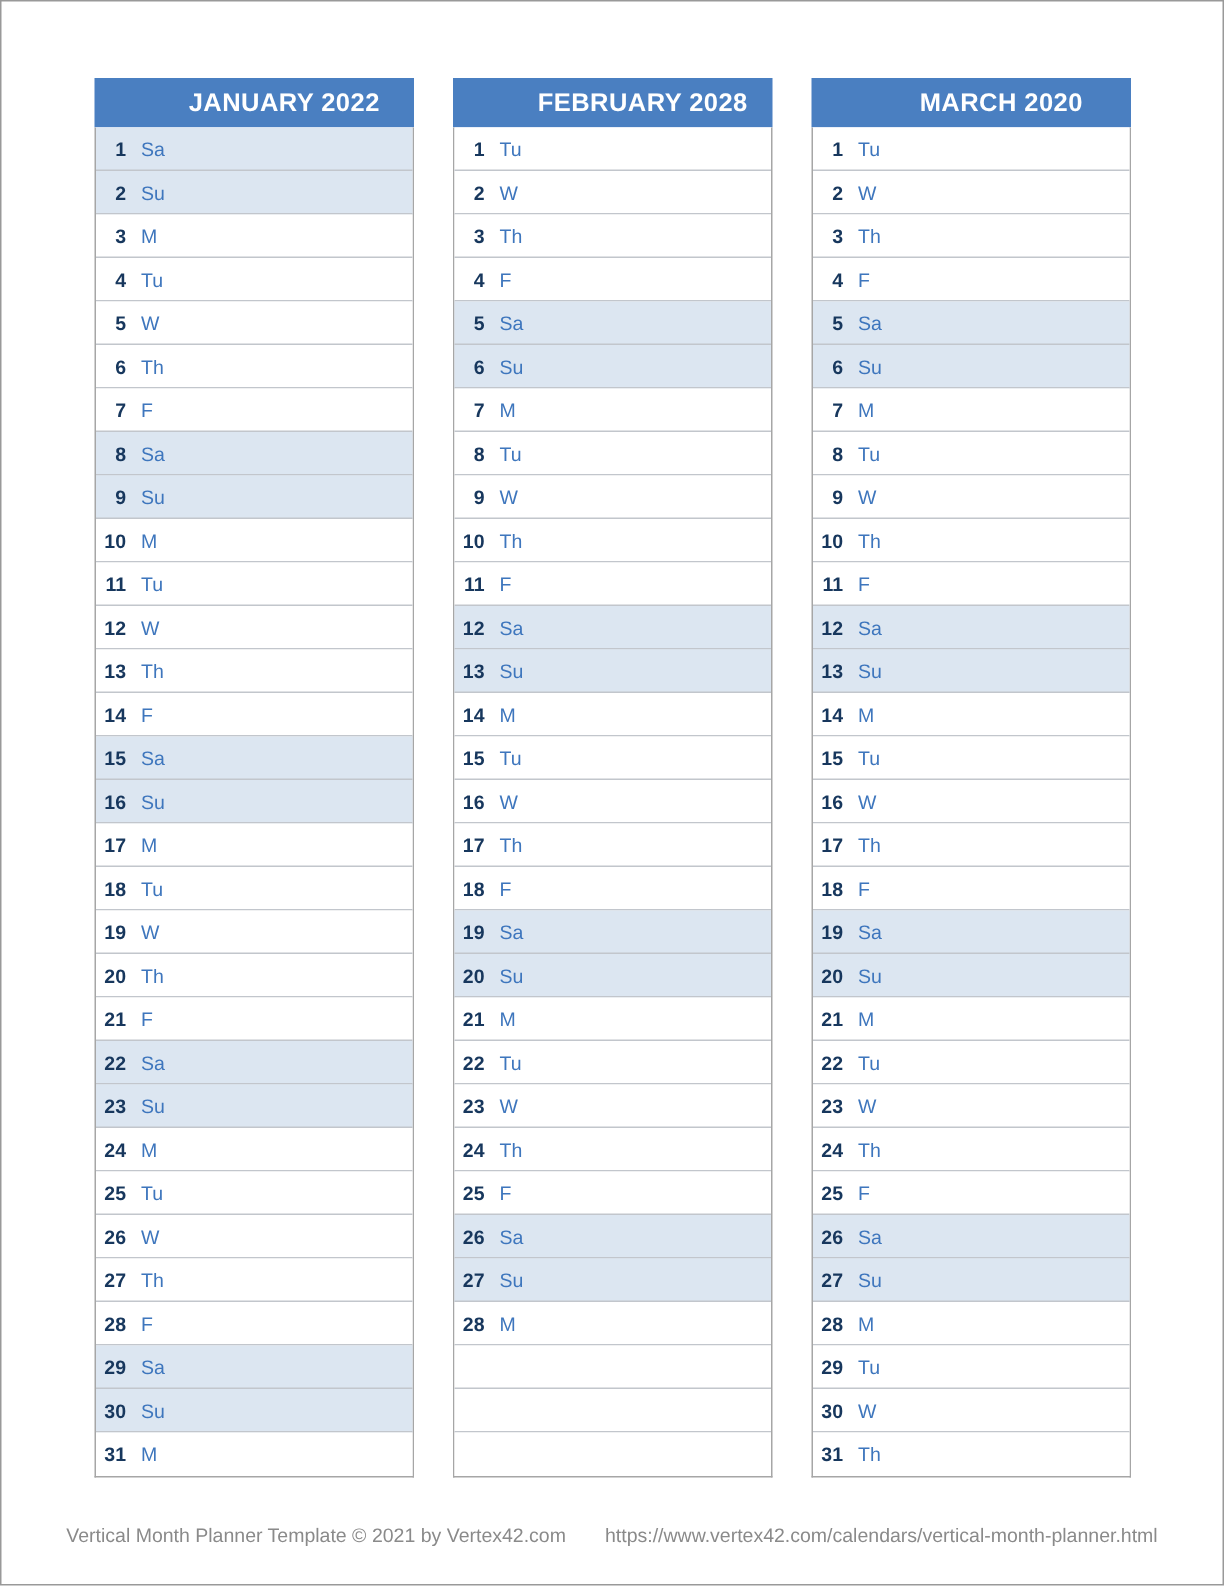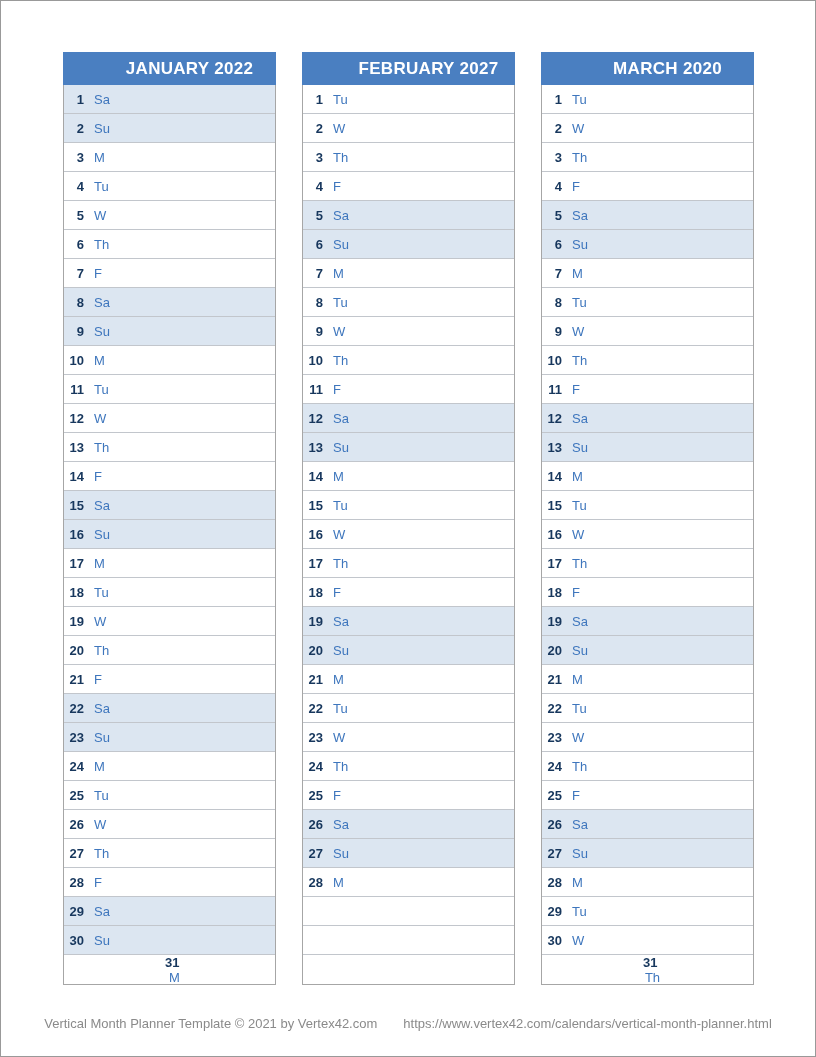--- a/index.html
+++ b/index.html
@@ -56,21 +56,21 @@
     border-top: none;
     background: #ffffff;
   }
   .row {
     height: 29px;
     border-bottom: 1px solid var(--row-border);
     display: flex;
     align-items: center;
     background: #ffffff;
   }
-  .row:last-child { border-bottom: none; flex-direction: column; }
+  .row:last-child { border-bottom: none; }
   .row.weekend { background: var(--weekend-bg); }
   .num {
     width: 20px;
     text-align: right;
     font-weight: bold;
     font-size: 13px;
     color: var(--day-number);
     flex: 0 0 auto;
   }
   .abbr {
@@ -221,21 +221,21 @@
             <span class="abbr">Su</span>
           </div>
           <div class="row">
             <span class="num">31</span>
             <span class="abbr">M</span>
           </div>
         </div>
     </div>
 
     <div class="month">
-      <div class="month-header">FEBRUARY 2027</div>
+      <div class="month-header">FEBRUARY 2028</div>
       <div class="month-rows">
           <div class="row">
             <span class="num">1</span>
             <span class="abbr">Tu</span>
           </div>
           <div class="row">
             <span class="num">2</span>
             <span class="abbr">W</span>
           </div>
           <div class="row">

